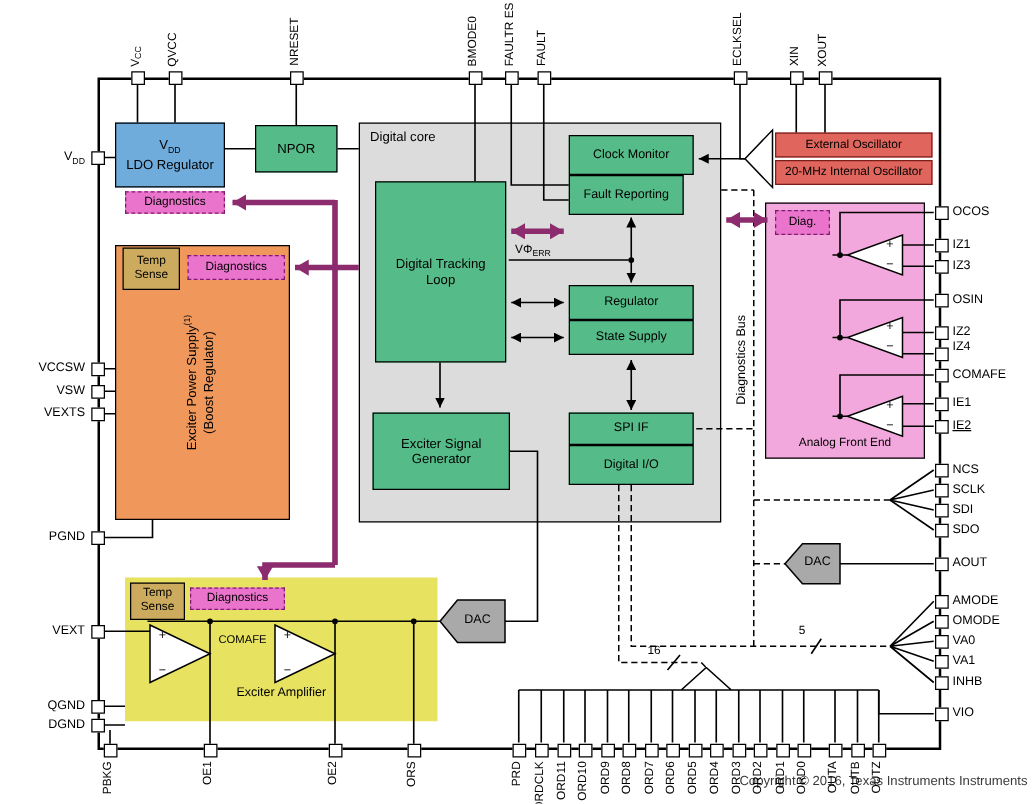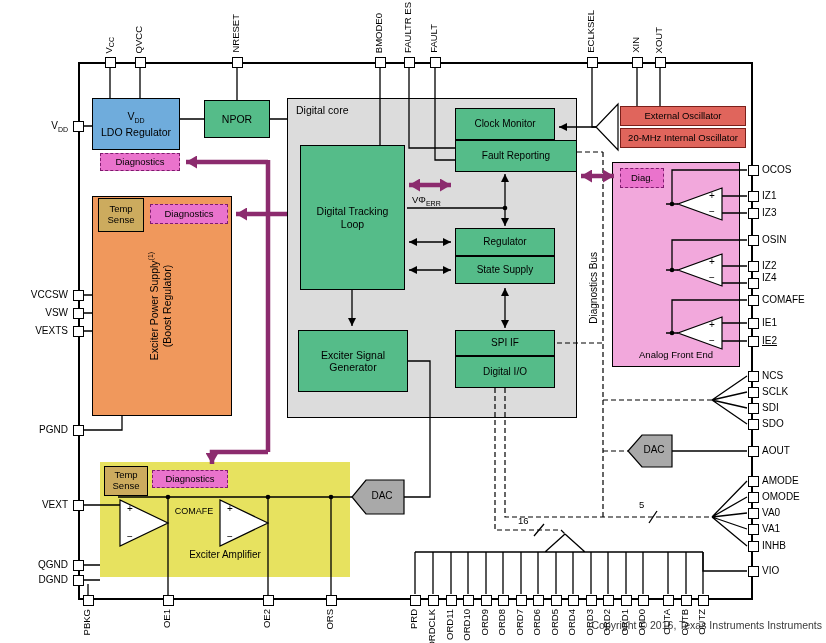--- a/index.html
+++ b/index.html
@@ -10,21 +10,21 @@
         box-sizing:border-box;background:#fff;z-index:1;}
   #ldo{left:92px;top:98px;width:88px;height:52px;background:var(--blue,#6FACDC);font-size:10.5px;}
   .diagbox{background:var(--magenta,#EA73CC);border:1px dashed #7E1B6E;font-size:9.5px;}
   #ldo-diag{left:100px;top:153px;width:80px;height:18px;}
   #npor{left:204px;top:100px;width:66px;height:38px;background:var(--green,#55BC89);font-size:10.5px;}
   #core{left:287px;top:98px;width:290px;height:320px;background:var(--gray_core,#DCDCDC);}
   .flt{position:absolute;z-index:3;color:#000;}
   #core-title{left:296px;top:104px;font-size:10.5px;text-align:center;}
   .grn{background:var(--green,#55BC89);font-size:10px;}
   #cm{left:455px;top:108px;width:100px;height:32px;}
-  #fr{left:455px;top:140px;width:122px;height:32px;}
+  #fr{left:455px;top:140px;width:92px;height:32px;}
   #dtl{left:300px;top:145px;width:105px;height:145px;padding:0 10px;font-size:10.5px;}
   #regs{left:455px;top:228px;width:100px;height:28px;}
   #sm{left:455px;top:256px;width:100px;height:28px;}
   #spi{left:455px;top:330px;width:100px;height:26px;}
   #dio{left:455px;top:356px;width:100px;height:32px;}
   #esg{left:298px;top:330px;width:110px;height:62px;padding:0 14px;font-size:10.5px;}
   .osc{background:var(--red,#E0655C);border-color:#7A1F1A;font-size:9.5px;}
   #extosc{left:620px;top:106px;width:126px;height:20px;}
   #intosc{left:620px;top:128px;width:126px;height:20px;}
   #afe{left:612px;top:162px;width:128px;height:205px;background:var(--afe_pink,#F2A8DC);}

